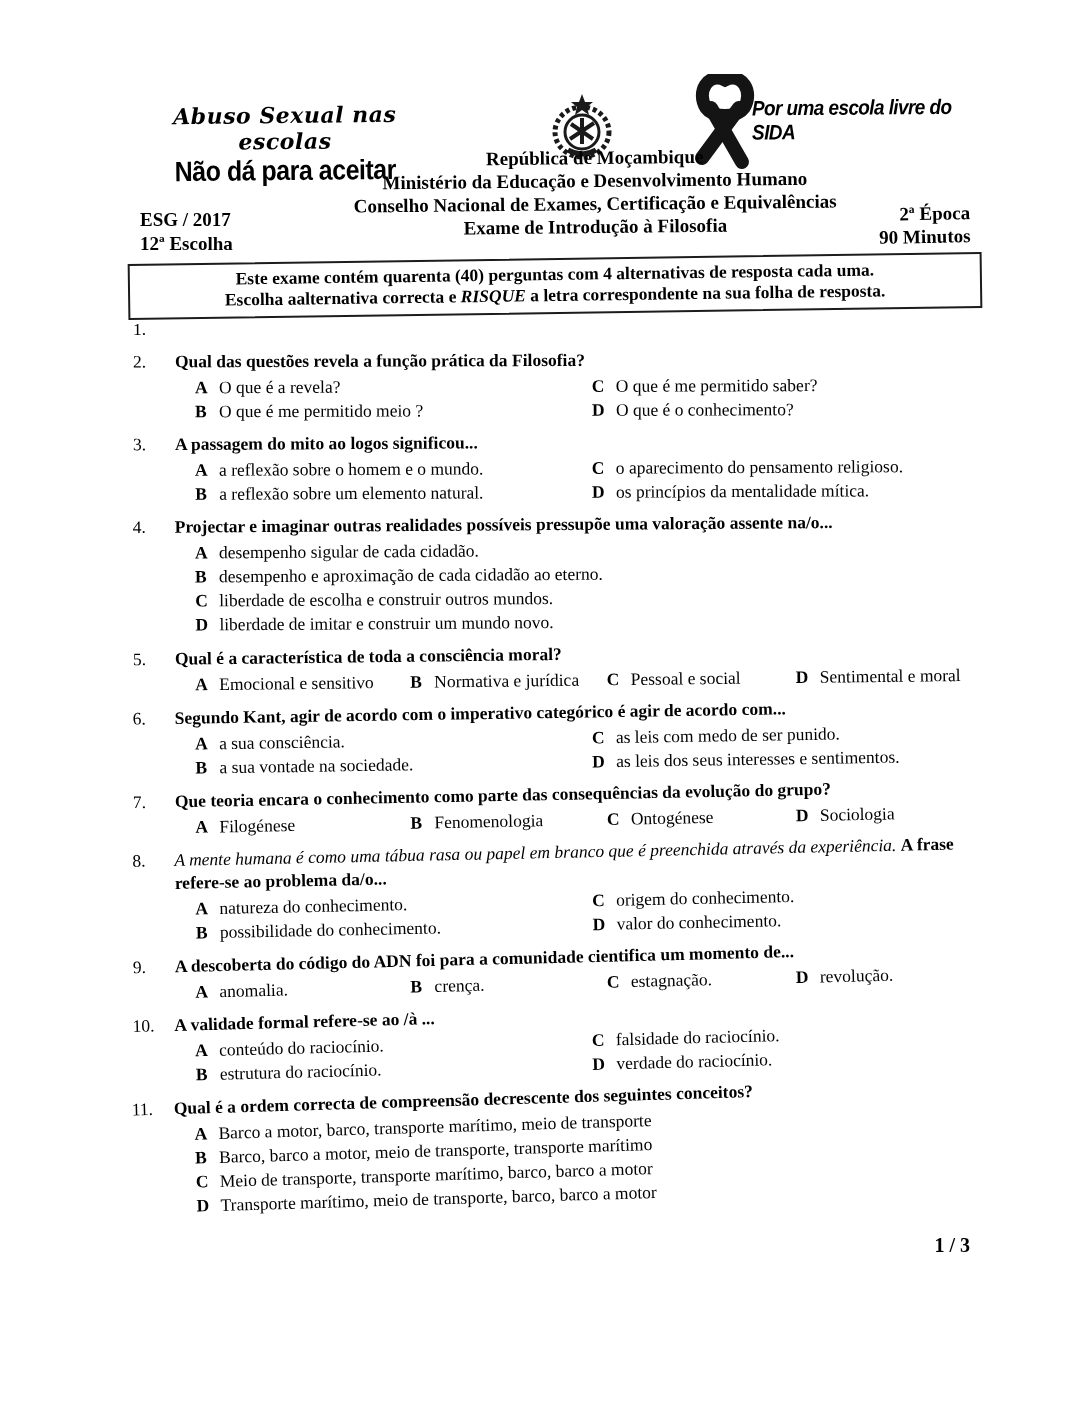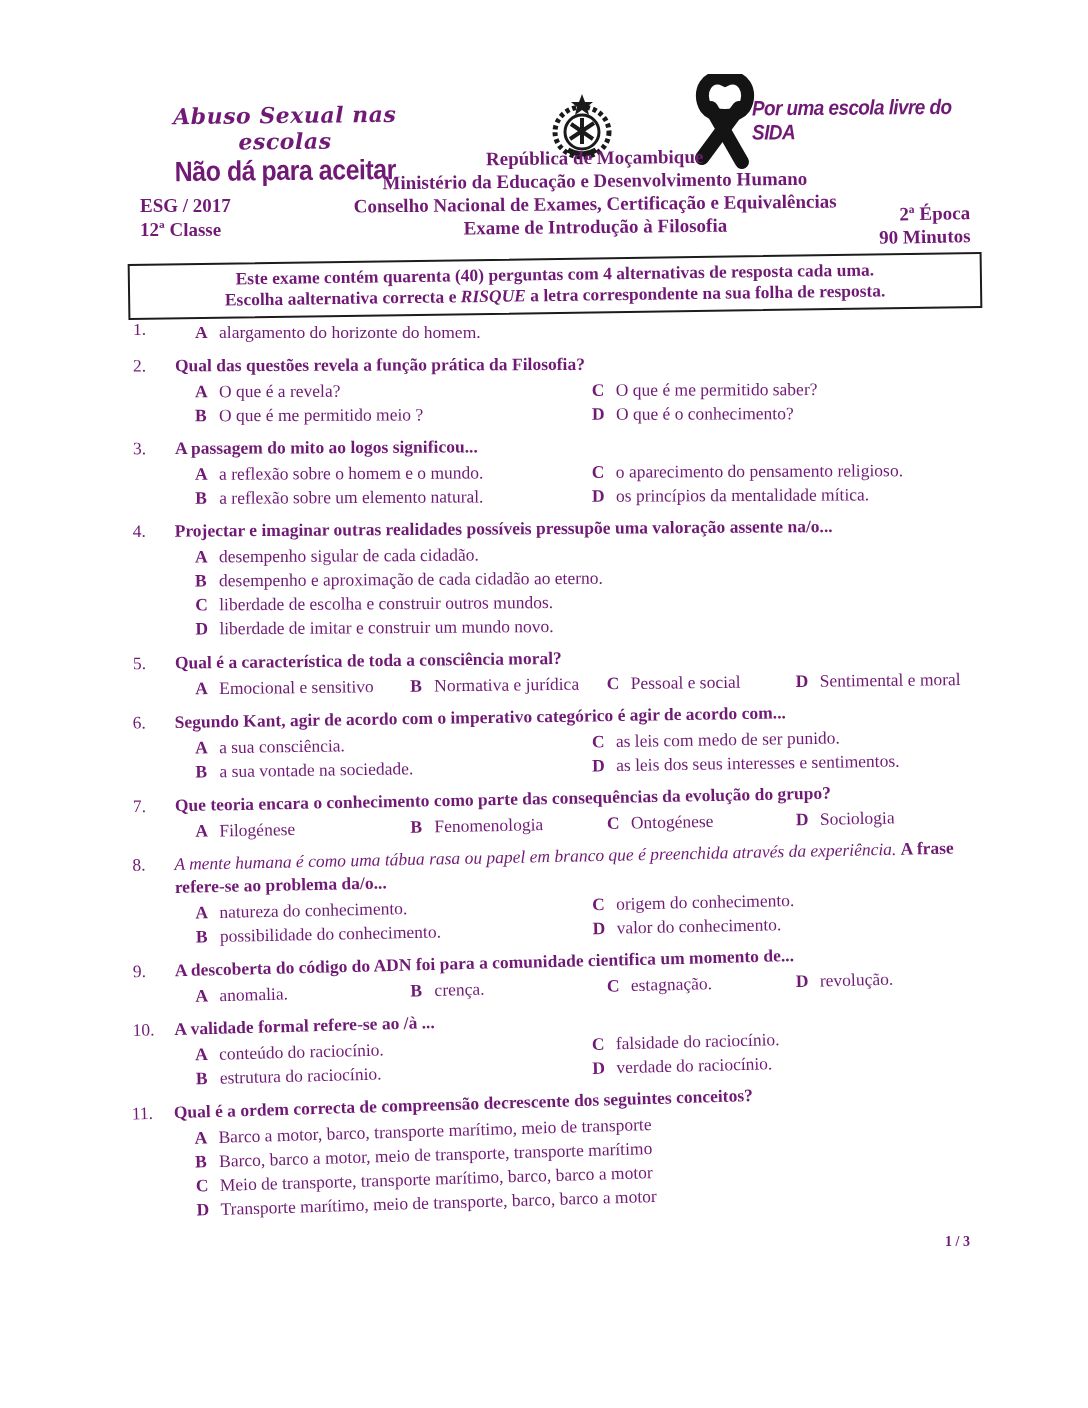--- a/index.html
+++ b/index.html
@@ -1,37 +1,37 @@
 <!DOCTYPE html>
 <html><head>
 <meta charset="utf-8">
 <style>
   html,body{margin:0;padding:0;background:#e8e8e8;}
   .page{
     position:relative;
     width:1088px;height:1408px;
     background:#ffffff;
     font-family:"Liberation Serif","DejaVu Serif",serif;
-    color:#701a75;
+    color:#000000;
     overflow:hidden;
   }
   
   .campaign{position:absolute;left:150px;top:102px;width:270px;text-align:center;transform:rotate(-0.6deg);}
   .campaign .script-line{font-style:italic;font-weight:700;font-size:22px;font-family:"DejaVu Serif",serif;letter-spacing:0.5px;}
   .campaign .bold-line{font-family:"Liberation Sans",sans-serif;font-weight:700;font-size:25px;letter-spacing:-0.5px;transform:scaleY(1.12);margin-top:2px;}
   .emblem{position:absolute;left:546px;top:94px;width:72px;height:68px;}
   .ribbon{position:absolute;left:680px;top:74px;width:90px;height:100px;}
   .ribbon-slogan{
     position:absolute;left:752px;top:98px;width:230px;
     font-family:"Liberation Sans",sans-serif;font-weight:700;font-style:italic;
     font-size:19px;letter-spacing:-0.6px;transform:scaleY(1.1) rotate(-0.4deg);
   }
   .org-block{position:absolute;left:180px;top:146px;width:830px;text-align:center;transform:rotate(-0.6deg);}
   .org-block div{font-weight:700;font-size:19px;line-height:23px;}
-  .left-meta{position:absolute;left:140px;top:194px;font-weight:700;font-size:19px;line-height:24px;}
+  .left-meta{position:absolute;left:140px;top:208px;font-weight:700;font-size:19px;line-height:24px;}
   .right-meta{position:absolute;right:118px;top:202px;font-weight:700;font-size:19px;line-height:23px;text-align:right;transform:rotate(-1deg);}
   .instr-box{
     position:absolute;left:128px;top:258px;width:830px;
     border:2px solid #1c1c1c;padding:4px 10px 6px;
     text-align:center;font-weight:700;font-size:17.5px;line-height:21px;
     transform:rotate(-0.8deg);
   }
   .instr-box .em{font-style:italic;}
   
   .questions{position:absolute;left:133px;top:318px;width:840px;}
@@ -41,21 +41,21 @@
   .qtitle{font-size:17.5px;line-height:23px;}
   .qtitle .tbold{font-weight:700;}
   .qtitle .tlead{font-style:italic;}
   .opts{margin-top:2px;padding-left:20px;}
   .opt{font-size:17.5px;line-height:24px;}
   .opt .letter{font-weight:700;display:inline-block;min-width:24px;}
   .opts.stack .opt{display:block;}
   .opts.twocol{display:grid;grid-template-columns:1.02fr 1fr;grid-auto-flow:column;grid-template-rows:repeat(2,auto);column-gap:8px;}
   .opts.inline{display:grid;grid-template-columns:1.12fr 1.02fr 0.98fr 0.95fr;column-gap:6px;}
   
-  .page-num{position:absolute;right:118px;top:1234px;font-weight:700;font-size:14px;}
+  .page-num{position:absolute;right:118px;top:1234px;font-weight:700;font-size:20px;}
 </style>
 </head>
 <body>
 
 <div class="page">
 
   <div class="campaign">
     <div class="script-line">Abuso Sexual nas escolas</div>
     <div class="bold-line">Não dá para aceitar</div>
   </div>
@@ -81,39 +81,38 @@
 
   <div class="org-block">
     <div>República de Moçambique</div>
     <div>Ministério da Educação e Desenvolvimento Humano</div>
     <div>Conselho Nacional de Exames, Certificação e Equivalências</div>
     <div>Exame de Introdução à Filosofia</div>
   </div>
 
   <div class="left-meta">
     <div>ESG / 2017</div>
-    <div>12ª Classe</div>
+    <div>12ª Escolha</div>
   </div>
 
   <div class="right-meta">
     <div>2ª Época</div>
     <div>90 Minutos</div>
   </div>
 
   <div class="instr-box">
     <div>Este exame contém quarenta (40) perguntas com 4 alternativas de resposta cada uma.</div>
     <div><span>Escolha aalternativa correcta e </span><span class="em">RISQUE</span><span> a letra correspondente na sua folha de resposta.</span></div>
   </div>
 
   <div class="questions">
       <div class="question" style="transform: rotate(0deg);">
         <div class="qnum">1.</div>
         <div class="qbody">
           <div class="opts stack">
-            <div class="opt"><span class="letter">A</span><span>alargamento do horizonte do homem.</span></div>
           </div>
         </div>
       </div>
       <div class="question" style="transform: rotate(-0.2deg);">
         <div class="qnum">2.</div>
         <div class="qbody">
           <div class="qtitle"><span class="tbold">Qual das questões revela a função prática da Filosofia?</span></div>
           <div class="opts twocol">
             <div class="opt"><span class="letter">A</span><span>O que é a revela?</span></div>
             <div class="opt"><span class="letter">B</span><span>O que é me permitido meio ?</span></div>

